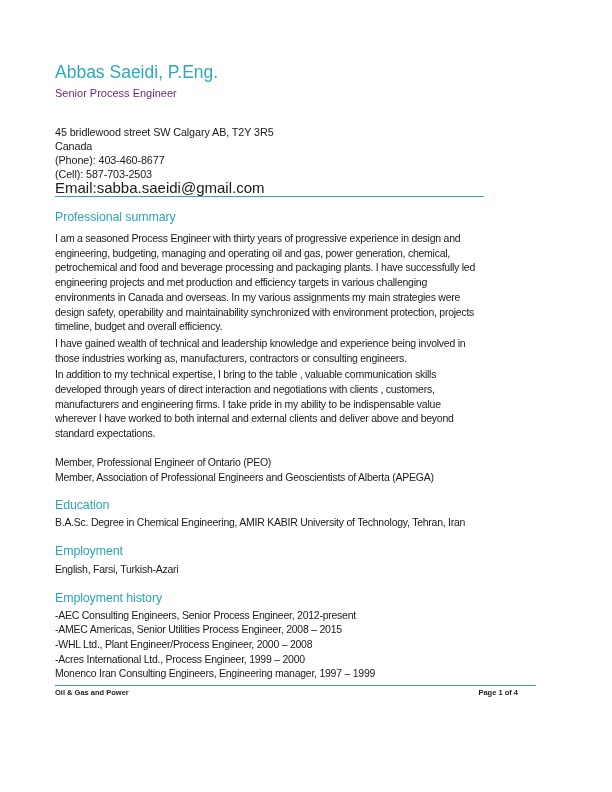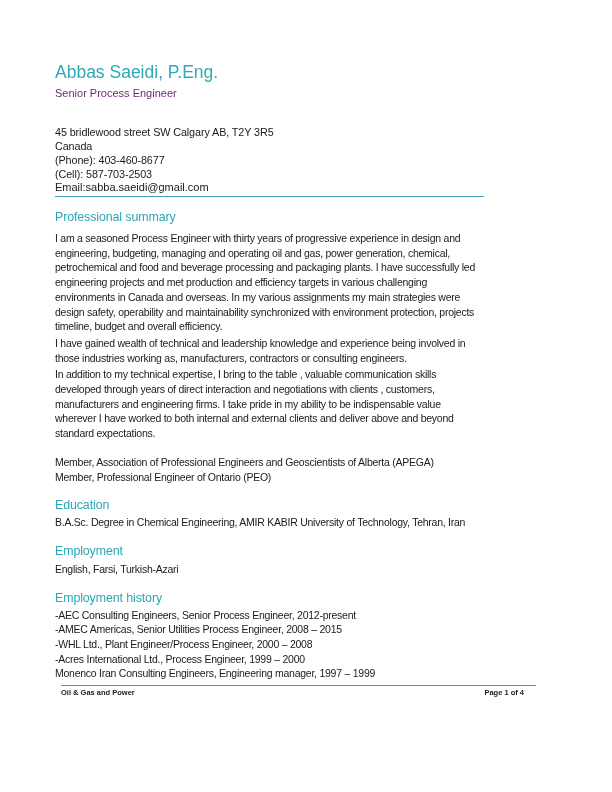--- a/index.html
+++ b/index.html
@@ -26,21 +26,21 @@
     color: #6e2a72;
     margin-top: 4px;
   }
 
   .contact {
     margin-top: 24px;
     font-size: 10.8px; line-height: 14px;
     letter-spacing: -0.1px;
   }
   .contact-email {
-    font-size: 11px; line-height: 13px;
+    font-size: 15px; line-height: 13px;
     letter-spacing: 0;
   }
 
   .rule {
     border: none;
     border-top: 1.5px solid #3c9fc2;
     margin: 2px 0 0 0;
   }
 
   .section { margin-top: 14px; }
@@ -60,21 +60,21 @@
     font-size: 10.5px; line-height: 14.7px;
     letter-spacing: -0.25px;
   }
   .line {
     font-size: 10.5px; line-height: 14.7px;
     letter-spacing: -0.25px;
   }
 
   .footer {
     position: absolute;
-    left: 61px; width: 507px; top: 685px;
+    left: 55px; width: 507px; top: 685px;
   }
   .footer-rule {
     border: none;
     border-top: 1.5px solid #4596c6;
     margin: 0;
   }
   .footer-row {
     margin-top: 2px;
     display: flex;
     justify-content: space-between;
@@ -106,22 +106,22 @@
     <hr class="rule">
 
     <div class="section summary">
       <div class="section-heading">Professional summary</div>
       <p class="para">I am a seasoned Process Engineer with thirty years of progressive experience in design and engineering, budgeting, managing and operating oil and gas, power generation, chemical, petrochemical and food and beverage processing and packaging plants. I have successfully led engineering projects and met production and efficiency targets in various challenging environments in Canada and overseas. In my various assignments my main strategies were design safety, operability and maintainability synchronized with environment protection, projects timeline, budget and overall efficiency.</p>
       <p class="para">I have gained wealth of technical and leadership knowledge and experience being involved in those industries working as, manufacturers, contractors or consulting engineers.</p>
       <p class="para">In addition to my technical expertise, I bring to the table , valuable communication skills developed through years of direct interaction and negotiations with clients , customers, manufacturers and engineering firms. I take pride in my ability to be indispensable value wherever I have worked to both internal and external clients and deliver above and beyond standard expectations.</p>
     </div>
 
     <div class="section qualifications">
+      <div class="line">Member, Professional Engineer of Ontario (PEO)</div>
       <div class="line">Member, Association of Professional Engineers and Geoscientists of Alberta (APEGA)</div>
-      <div class="line">Member, Professional Engineer of Ontario (PEO)</div>
     </div>
 
     <div class="section education">
       <div class="section-heading">Education</div>
       <div class="line">B.A.Sc. Degree in Chemical Engineering, AMIR KABIR University of Technology, Tehran, Iran</div>
     </div>
 
     <div class="section languages">
       <div class="section-heading">Employment</div>
       <div class="line">English, Farsi, Turkish-Azari</div>

